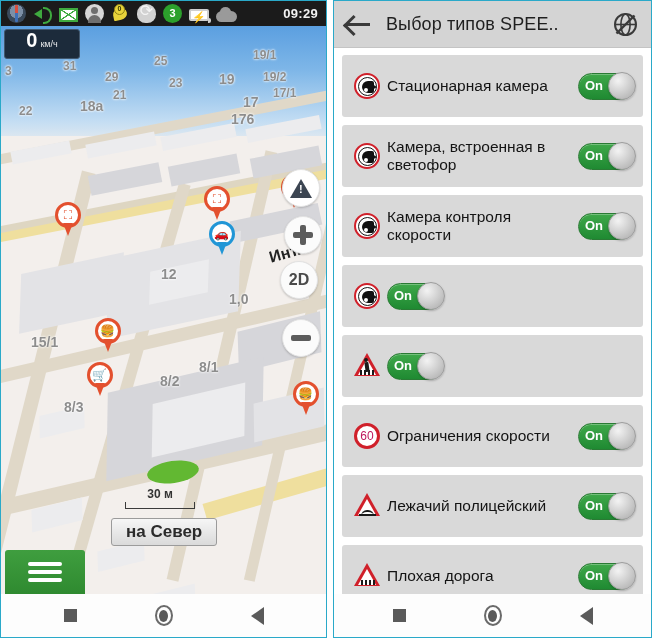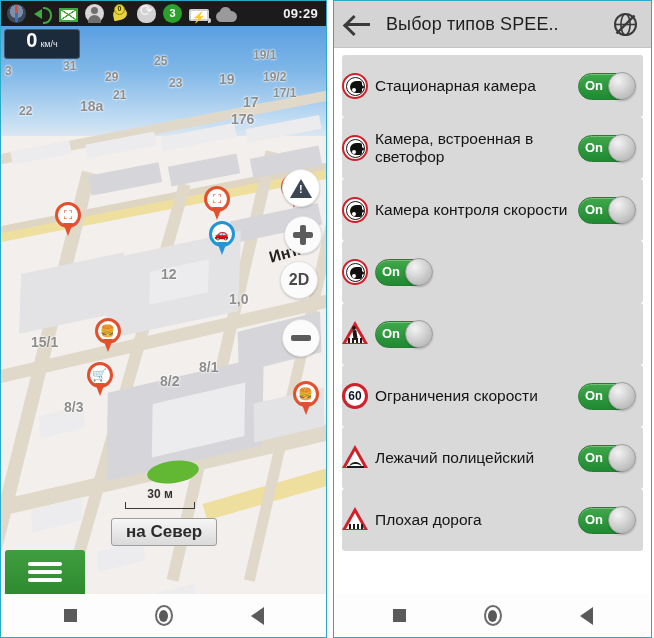--- a/index.html
+++ b/index.html
@@ -236,23 +236,24 @@
 
   .list {
     height: calc(638px - 47px - 43px);
     overflow:hidden;
     padding: 7px 8px 0 8px;
     background:#ffffff;
   }
   .row {
     background:#d9d9d9;
     border-radius:3px;
+    margin-bottom: 8px;
     min-height: 62px;
     display:flex; align-items:center;
-    padding: 8px 9px 8px 0;
+    padding: 8px 9px 8px 12px;
     gap: 7px;
   }
   .row-icon { width:26px; height:26px; flex:none; position:relative; }
   .row-label {
     flex:1; font-size:15.5px; color:#141414; line-height:1.18;
   }
   .toggle {
     flex:none; width:56px; height:27px; position:relative;
   }
   .toggle .track {
@@ -290,21 +291,21 @@
     content:""; position:absolute; right:-3px; top:3px;
     border-style:solid; border-width:3px 0 3px 5px;
     border-color: transparent transparent transparent #111;
   }
   .cam-dot { position:absolute; left:8px; top:13px; width:4px; height:4px; background:#fff; border-radius:50%; }
 
   .sign-speed {
     width:26px; height:26px; border-radius:50%;
     background:#fff; border:3px solid #d0202a;
     display:flex; align-items:center; justify-content:center;
-    font-size:12px; font-weight:bold; color:#0f172a;
+    font-size:12px; font-weight:normal; color:#be185d;
   }
   .sign-tri {
     width:26px; height:24px; position:relative;
   }
   .sign-tri .t-outer {
     position:absolute; left:0; top:0; width:0; height:0;
     border-style:solid; border-width:0 13px 23px 13px;
     border-color: transparent transparent #d0202a transparent;
   }
   .sign-tri .t-inner {

